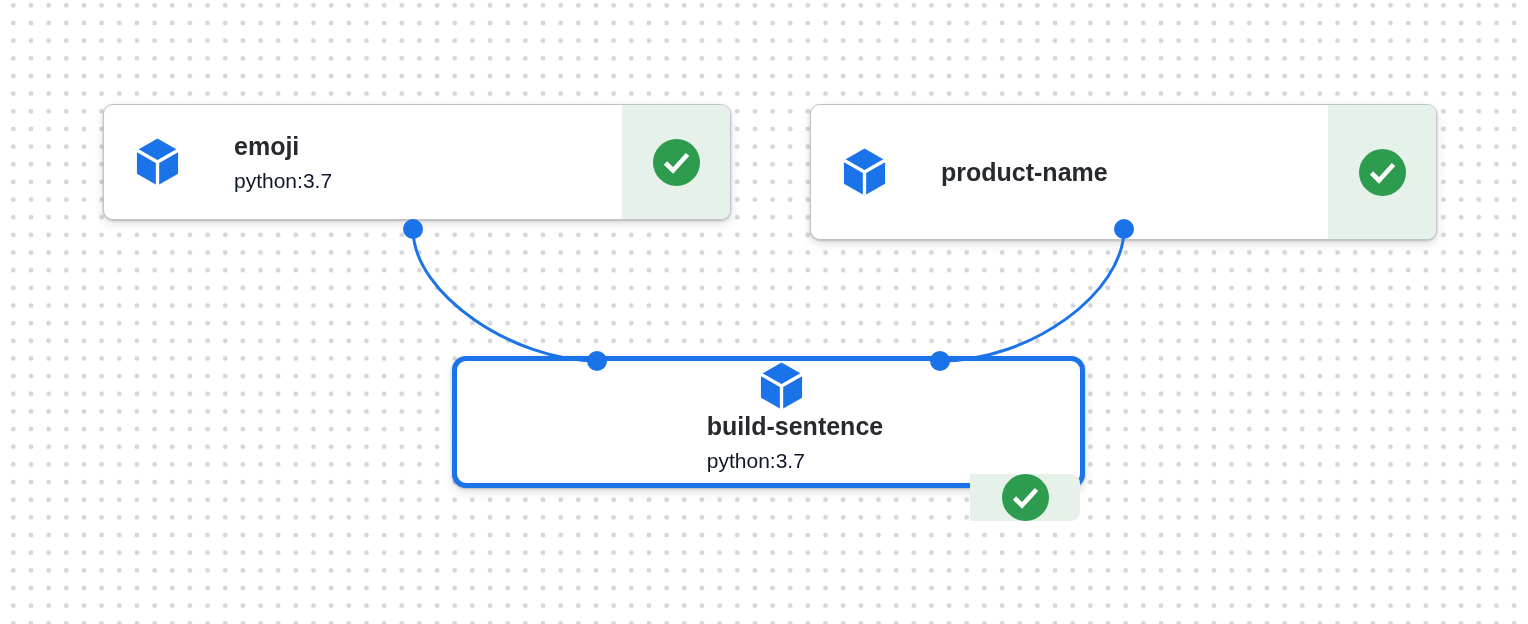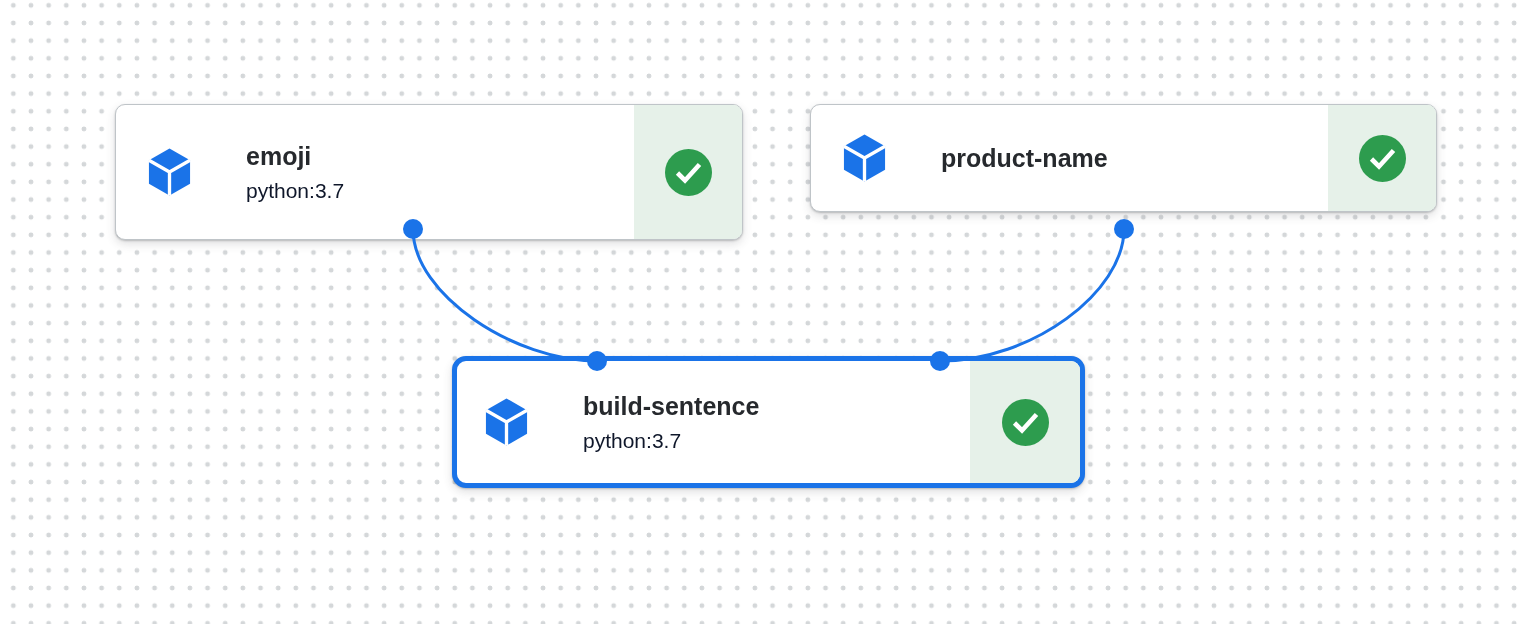--- a/index.html
+++ b/index.html
@@ -15,23 +15,23 @@
   }
   *{box-sizing:border-box;}
   .node{
     position:absolute;
     display:flex;align-items:center;
     background:#ffffff;
     border:1.5px solid #bfc4c8;
     border-radius:10px;
     box-shadow:0 1px 2px rgba(60,64,67,.28), 0 4px 10px rgba(60,64,67,.16);
   }
-  .node-emoji{left:115px;top:104px;width:628px;height:136px;}
-  .node-product{left:810px;top:104px;width:627px;height:108px;align-items:center;}
-  .node-build{left:452px;top:356px;width:633px;height:132px;}
+  .node-emoji{left:103px;top:104px;width:628px;height:116px;}
+  .node-product{left:810px;top:104px;width:627px;height:136px;align-items:center;}
+  .node-build{left:452px;top:356px;width:633px;height:132px;flex-direction:column;}
   .node.selected{
     border:5px solid #1a73e8;
     border-radius:14px;
   }
   .cube{
     flex:none;
     margin-left:30px;
     width:47px;height:50px;
     display:flex;align-items:center;justify-content:center;
   }

